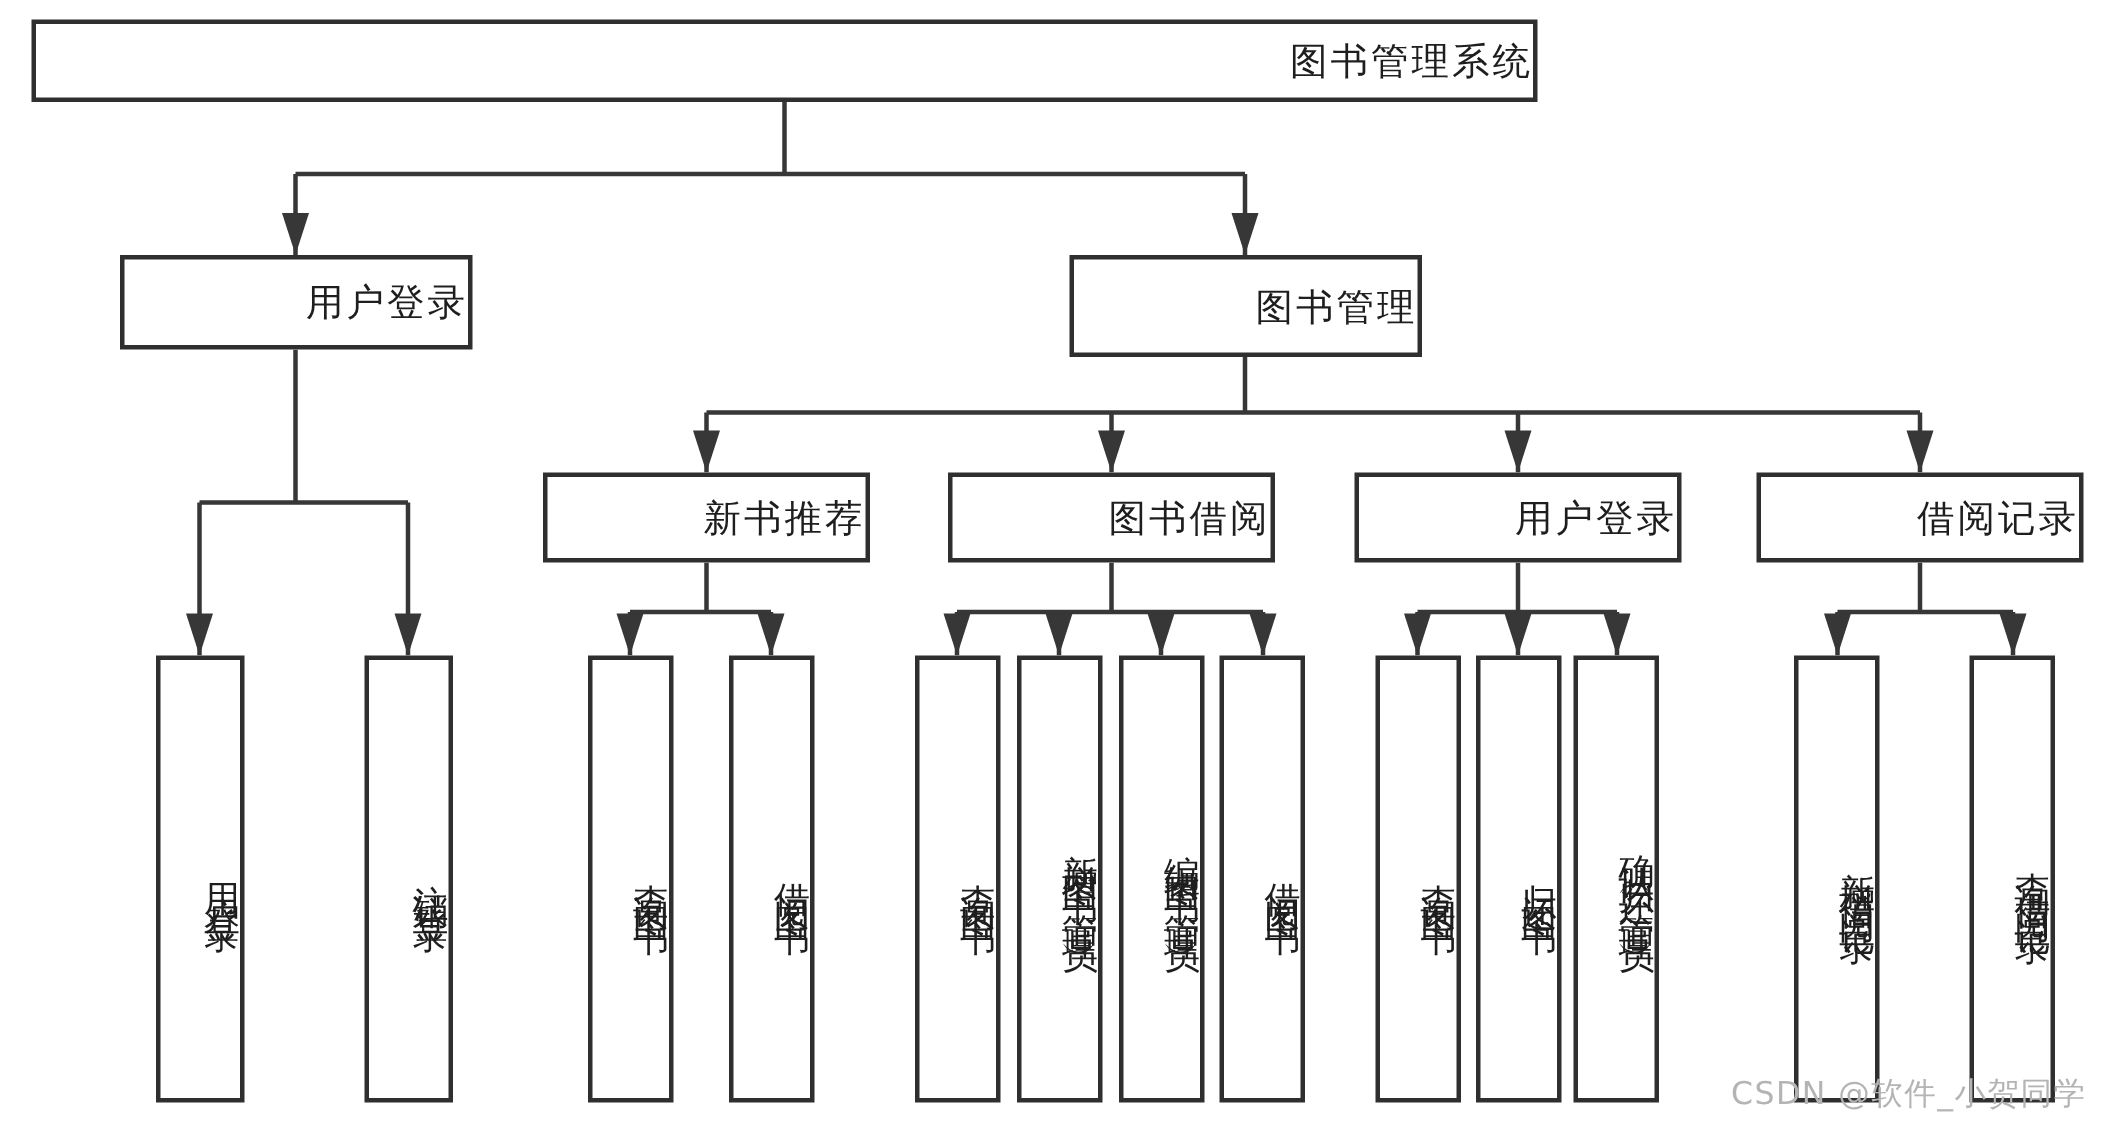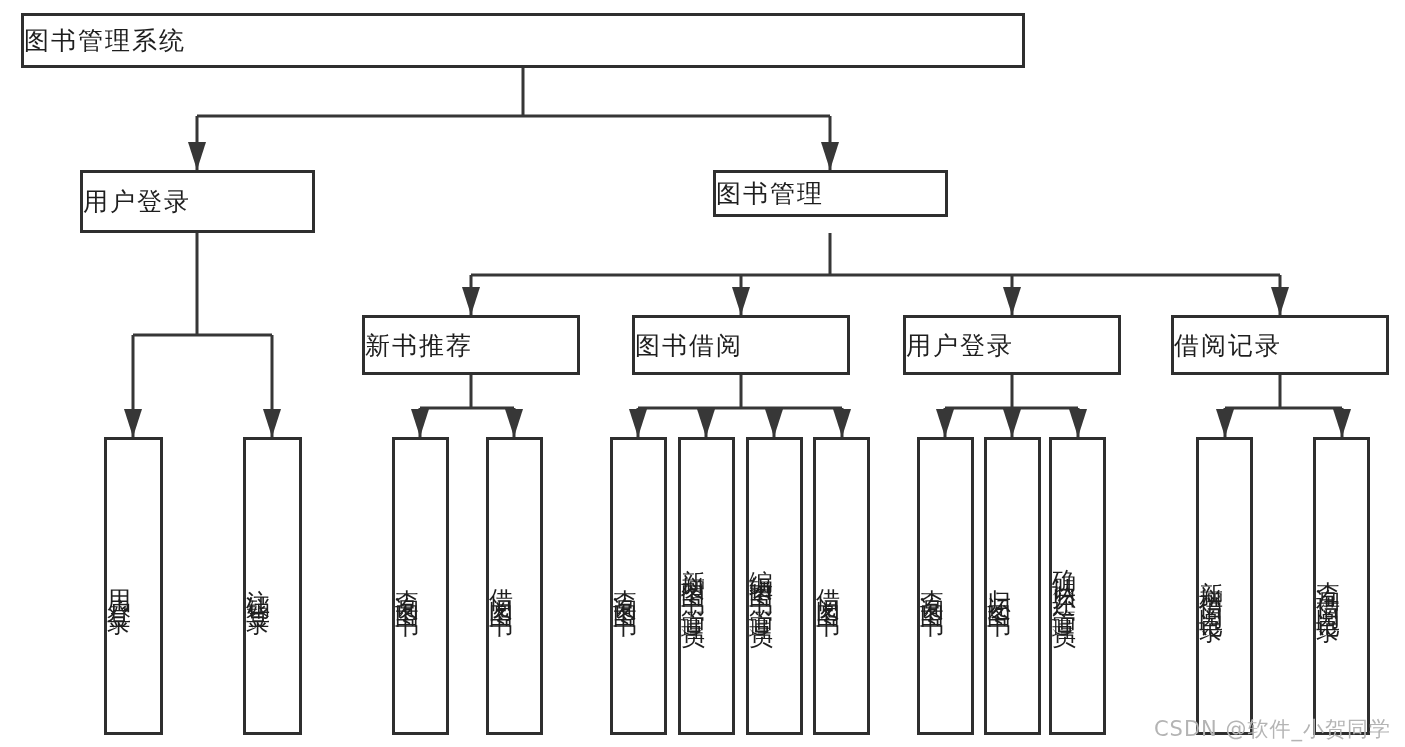--- a/index.html
+++ b/index.html
@@ -32,21 +32,21 @@
     fill: #373737;
     stroke: none;
   }
   .node {
     position: absolute;
     box-sizing: border-box;
     background: #ffffff;
     border: 3px solid #2f2f2f;
     display: flex;
     align-items: center;
-    justify-content: flex-start;
+    justify-content: flex-end;
     z-index: 2;
   }
   .node .label {
     color: #1e1e1e;
     font-size: 25px;
     letter-spacing: 2px;
     white-space: nowrap;
     line-height: 1;
   }
   .leaf {
@@ -111,21 +111,21 @@
     </g>
   </svg>
 
   <div class="node" style="left:21px;top:13px;width:1004px;height:55px">
     <span class="label">图书管理系统</span>
   </div>
 
   <div class="node" style="left:80px;top:170px;width:235px;height:63px">
     <span class="label">用户登录</span>
   </div>
-  <div class="node" style="left:713px;top:170px;width:235px;height:47px">
+  <div class="node" style="left:713px;top:170px;width:235px;height:68px">
     <span class="label">图书管理</span>
   </div>
 
   <div class="node" style="left:632px;top:315px;width:218px;height:60px">
     <span class="label">图书借阅</span>
   </div>
   <div class="node" style="left:362px;top:315px;width:218px;height:60px">
     <span class="label">新书推荐</span>
   </div>
   <div class="node" style="left:903px;top:315px;width:218px;height:60px">

